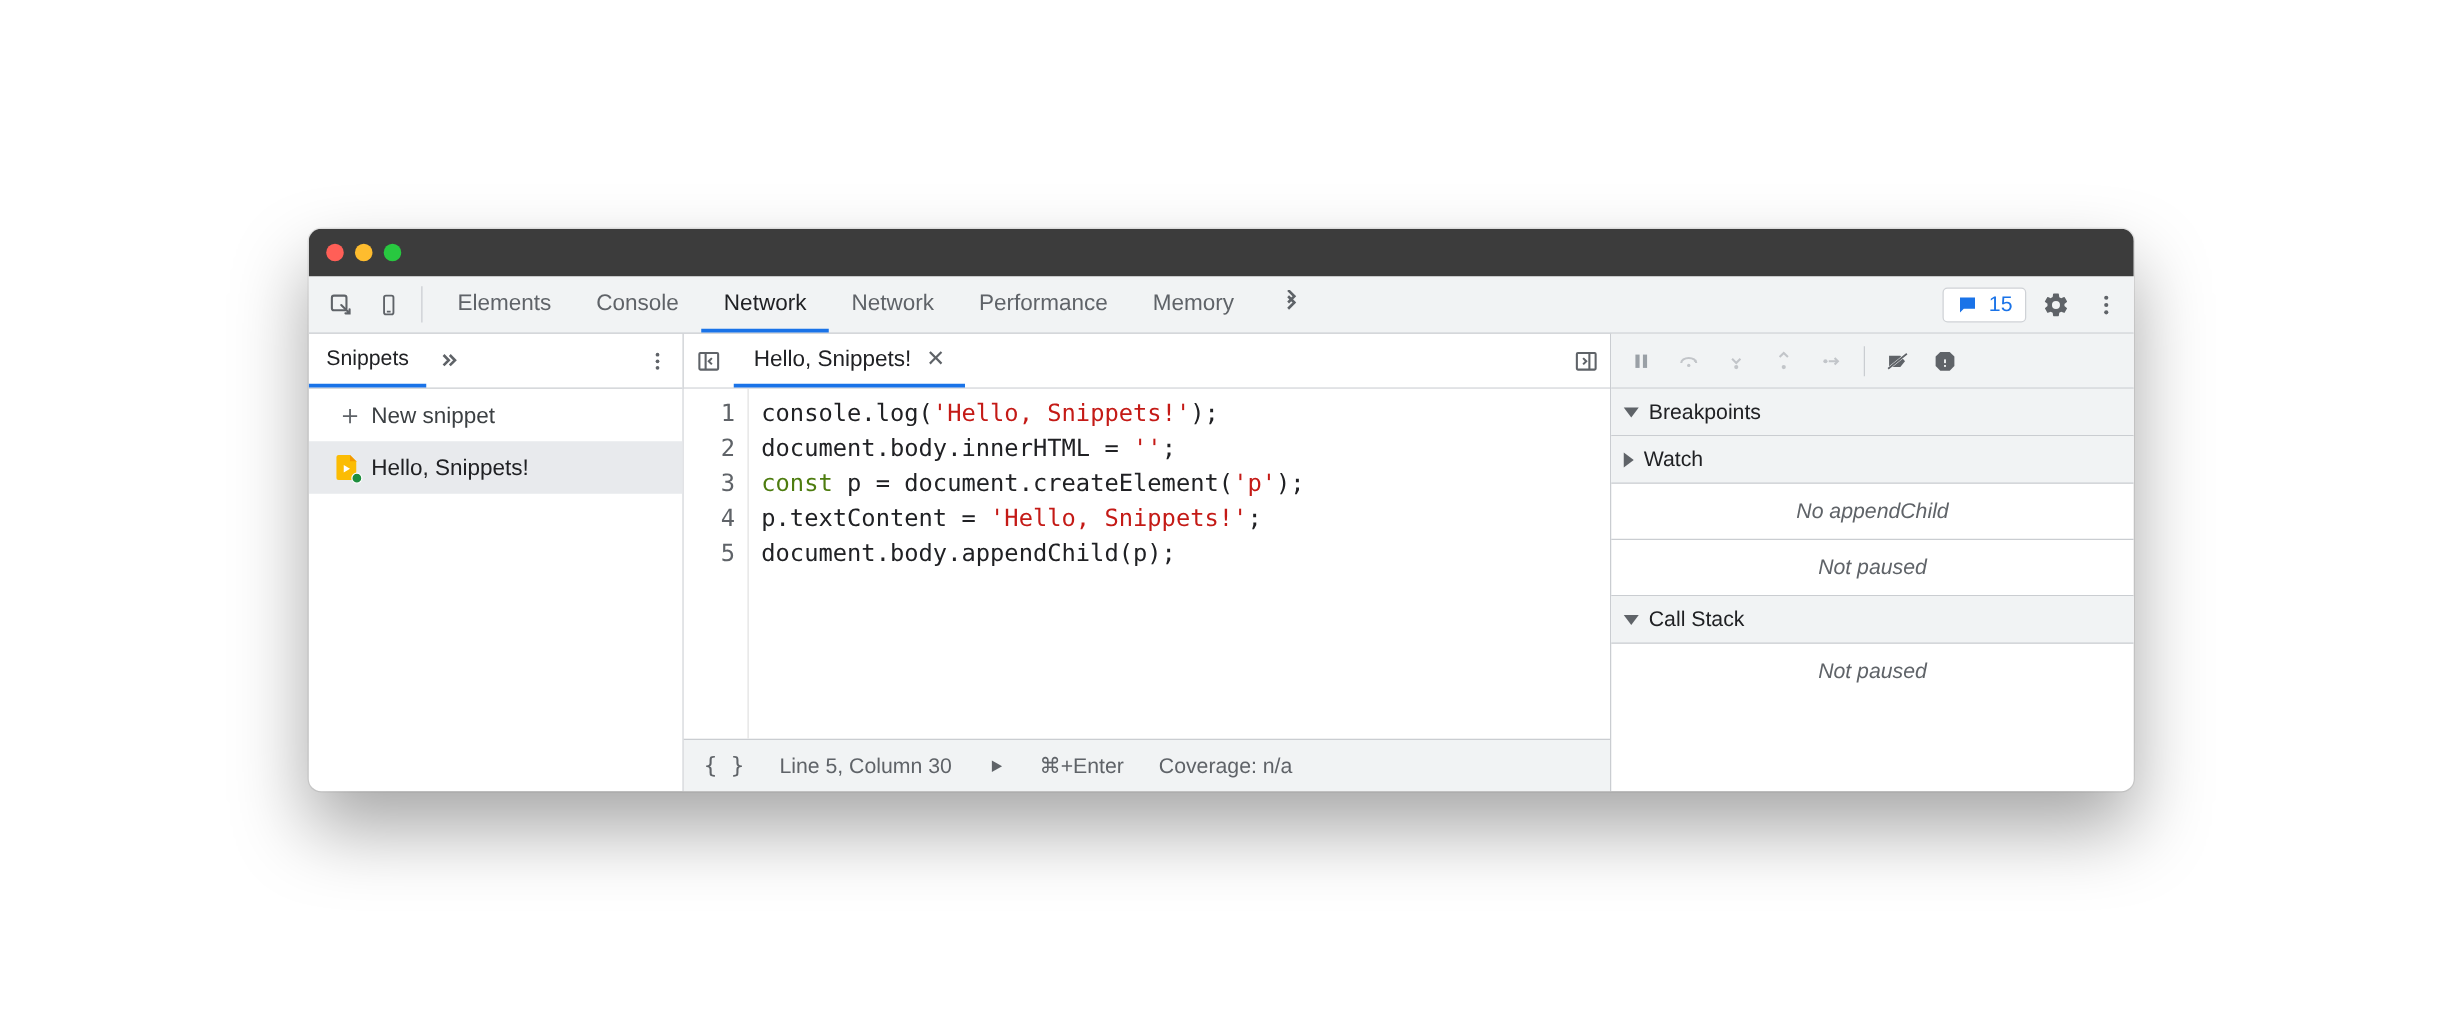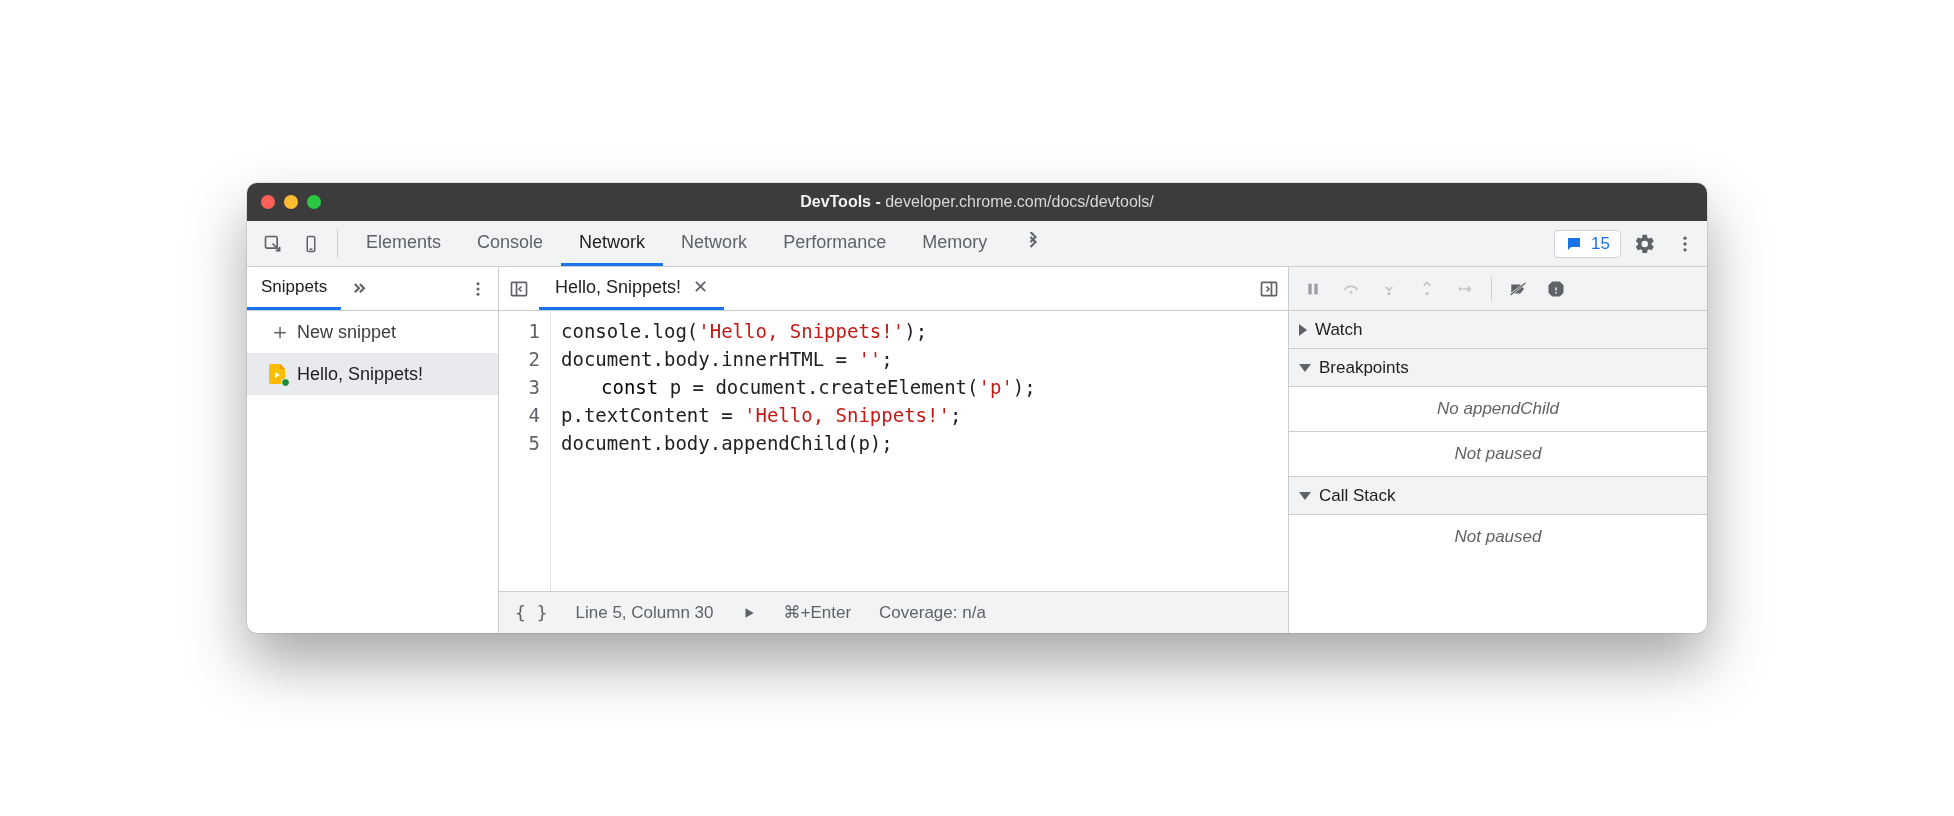--- a/index.html
+++ b/index.html
@@ -66,21 +66,21 @@
   .issues-badge {
     display: flex; align-items: center; gap: 8px;
     border: 1px solid #cfd2d6; border-radius: 4px;
     padding: 3px 10px; color: #1a73e8; background: #fff;
     font-size: 17px;
   }
 
   .panels { display: flex; height: 366px; }
 
   .sidebar {
-    width: 252px; border-right: 1px solid #cacdd1;
+    width: 300px; border-right: 1px solid #cacdd1;
     display: flex; flex-direction: column;
   }
   .sidebar-head {
     height: 44px; border-bottom: 1px solid #cacdd1;
     display: flex; align-items: stretch; padding-right: 4px;
   }
   .sb-tab {
     padding: 0 14px; display: flex; align-items: center;
     font-size: 17px; color: #202124; border-bottom: 3px solid #1a73e8;
   }
@@ -119,21 +119,21 @@
     padding:6px 10px 0 0; text-align:right;
     font-family: Menlo, Consolas, monospace; font-size:19px; color:#5f6368;
     line-height:28px;
   }
   .code {
     flex:1; padding:6px 10px;
     font-family: Menlo, Consolas, monospace; font-size:19px; color:#202124;
     line-height:28px; white-space:pre;
   }
   .tok-str { color:#c41a16; }
-  .tok-kw  { color:#000000;margin-left:40px; }
+  .tok-kw  { color:#4d7c0f; }
 
   .statusbar {
     height:42px; border-top:1px solid #cacdd1; background:#f1f3f4;
     display:flex; align-items:center; gap:28px;
     padding:0 16px; color:#5f6368; font-size:17px;
   }
   .statusbar .run { display:flex; align-items:center; gap:28px; }
 
   .debugger {
     width: 418px; display:flex; flex-direction:column;
@@ -161,23 +161,20 @@
 </head>
 <body>
 
 <div class="window">
 
   <div class="titlebar">
     <div class="traffic">
       <div class="dot red"></div>
       <div class="dot yellow"></div>
       <div class="dot green"></div>
-    </div>
-    <div class="titlebar-title">
-      <b>DevTools - </b><span>developer.chrome.com/docs/devtools/</span>
     </div>
   </div>
 
   <div class="toolbar">
     <div class="tb-group">
       <span class="icon-btn">
         <svg width="20" height="20" viewBox="0 0 24 24" fill="none" stroke="#5f6368" stroke-width="2">
             <rect x="3" y="3" width="14" height="14" rx="2"></rect>
             <path d="M12 12 L20 20 M16 20 L20 20 L20 16" stroke-linecap="round"></path>
           </svg>
@@ -359,27 +356,27 @@
         <span class="icon-btn">
           <svg width="18" height="18" viewBox="0 0 24 24" fill="#5f6368">
               <path d="M7 2h10l5 5v10l-5 5H7l-5-5V7z"></path>
               <rect x="11" y="10" width="2" height="4" fill="#f1f3f4"></rect>
               <rect x="11" y="16" width="2" height="2" fill="#f1f3f4"></rect>
             </svg>
         </span>
       </div>
 
       <div class="dbg-section-head">
+        <span class="tri down"></span>
+        <span>Breakpoints</span>
+      </div>
+
+      <div class="dbg-section-head">
         <span class="tri right"></span>
         <span>Watch</span>
-      </div>
-
-      <div class="dbg-section-head">
-        <span class="tri down"></span>
-        <span>Breakpoints</span>
       </div>
       <div class="dbg-section-body">No appendChild</div>
 
       <div class="dbg-section-body">Not paused</div>
 
       <div class="dbg-section-head">
         <span class="tri down"></span>
         <span>Call Stack</span>
       </div>
       <div class="dbg-section-body" style="border-bottom:none;">Not paused</div>

